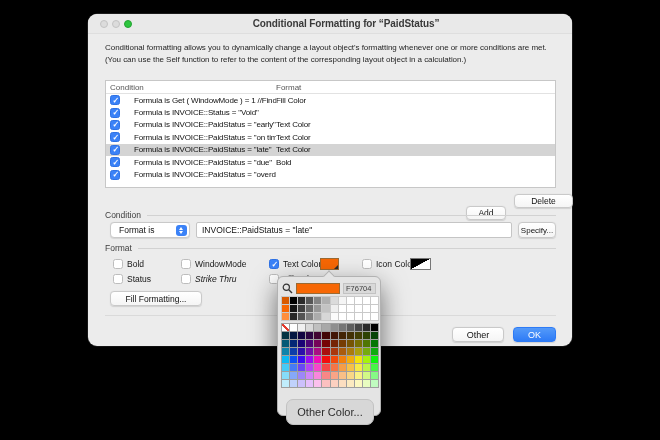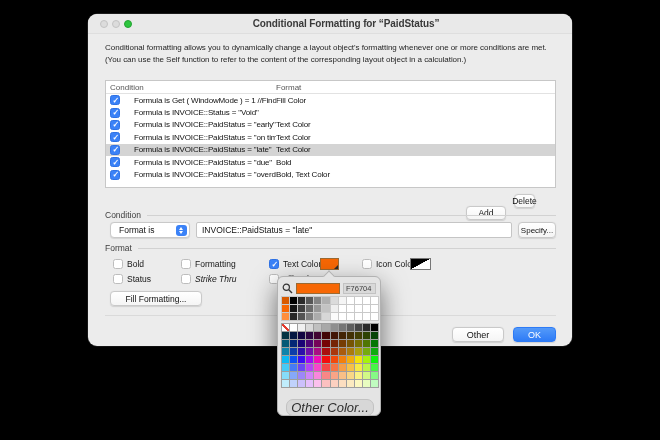--- a/index.html
+++ b/index.html
@@ -85,23 +85,23 @@
              align-items:center; gap:3px; }
   .pophead .cur { flex:1; height:11px; border:1px solid #9a6a33; }
   .hexbox { width:33px; height:11px; background:#D9D9D9; border:1px solid #C2C2C2; font-size:7.5px;
             color:#3a3a3a; line-height:9px; padding-left:2px; overflow:hidden; }
   .grid { position:absolute; left:3px; width:98px; display:grid; grid-template-columns:repeat(12,1fr);
           gap:1px; padding:1px; }
   .grid.tints   { top:19px; height:25px; background:#C9C9C9; grid-auto-rows:1fr; }
   .grid.palette { top:46px; height:65px; background:#9E9E9E; grid-auto-rows:1fr; }
   .cell { display:block; background:#FFF; }
   .cell.none { background:linear-gradient(45deg, #FFF 40%, #E23B2E 40%, #E23B2E 58%, #FFF 58%); }
-  .otherbtn { position:absolute; left:8px; top:122px; width:88px; height:17px; background:#D7D7D7;
-              border:1px solid #C2C2C2; border-radius:7px; font-size:13px; color:#2d2d2d;
-              display:flex; align-items:center; justify-content:center;font-style:italic; }
+  .otherbtn { position:absolute; left:8px; top:122px; width:88px; height:26px; background:#D7D7D7;
+              border:1px solid #C2C2C2; border-radius:7px; font-size:11px; color:#2d2d2d;
+              display:flex; align-items:center; justify-content:center; }
 </style>
 </head>
 <body>
 
 <div class="stage">
   <div class="window">
 
     <div class="titlebar">
       <div class="traffic">
         <span class="light"></span>
@@ -144,27 +144,26 @@
             <span class="tfmt">Text Color</span>
           </div>
           <div class="trow">
             <span class="ckb on"></span>
             <span class="tcond">Formula is INVOICE::PaidStatus = "due"</span>
             <span class="tfmt">Bold</span>
           </div>
           <div class="trow">
             <span class="ckb on"></span>
             <span class="tcond">Formula is INVOICE::PaidStatus = "overdue"</span>
-            <span class="tfmt">Bold, Text Color</span>
           </div>
         </div>
     </div>
 
     <div class="btn" style="left:378px; top:192px; width:40px; height:14px;">Add</div>
-    <div class="btn" style="left:426px; top:180px; width:21px; height:14px;">Delete</div>
+    <div class="btn" style="left:426px; top:180px; width:59px; height:14px;">Delete</div>
 
     <div class="sect" style="top:196px;">
       <span>Condition</span>
     </div>
 
     <div class="popbtn">
       <span class="lbl">Format is</span>
       <span class="stepper"></span>
     </div>
     <div class="field">INVOICE::PaidStatus = "late"</div>
@@ -177,21 +176,21 @@
     <div class="fchk" style="left:25px; top:244px;">
       <span class="ckb"></span>
       <span>Bold</span>
     </div>
     <div class="fchk" style="left:25px; top:259px;">
       <span class="ckb"></span>
       <span>Status</span>
     </div>
     <div class="fchk" style="left:93px; top:244px;">
       <span class="ckb"></span>
-      <span>Formatting</span>
+      <span>WindowMode</span>
     </div>
     <div class="fchk" style="left:93px; top:259px;font-style:italic;">
       <span class="ckb"></span>
       <span>Strike Thru</span>
     </div>
     <div class="fchk" style="left:181px; top:244px;">
       <span class="ckb on"></span>
       <span>Text Color:</span>
     </div>
     <div class="colorswatch" style="left: 232px; top: 244px; background: rgb(247, 103, 4);"></div>

